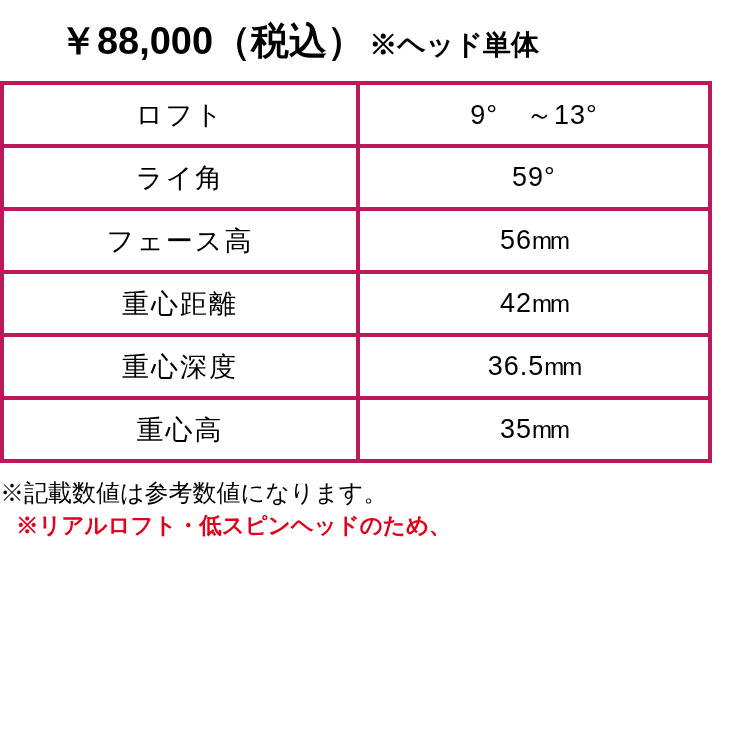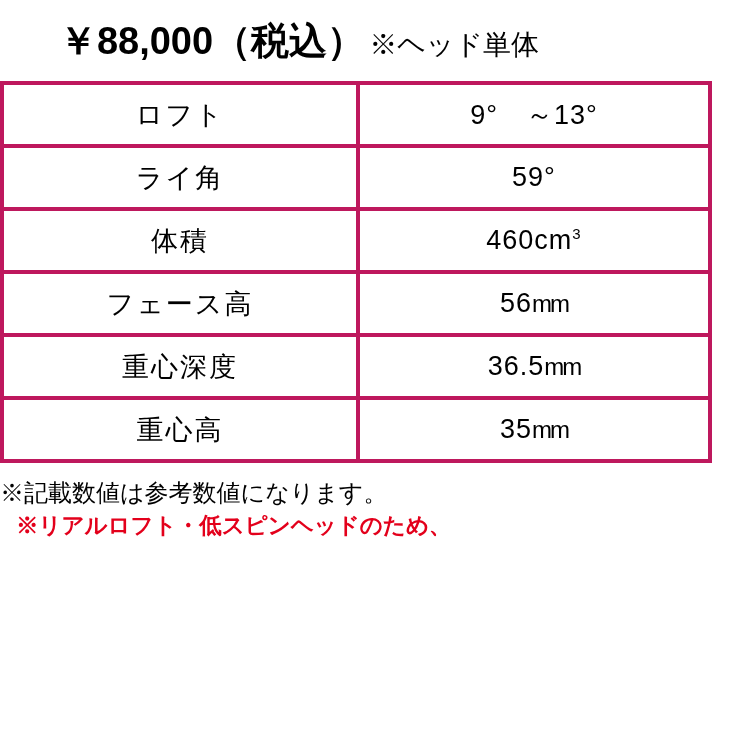--- a/index.html
+++ b/index.html
@@ -28,21 +28,21 @@
     padding-bottom: 8px;
   }
   .price {
     font-size: 38px;
     font-weight: bold;
     letter-spacing: 0px;
     white-space: nowrap;
   }
   .price-note {
     font-size: 28px;
-    font-weight: normal;
+    font-weight: bold;
     margin-left: 4px;
     white-space: nowrap;
   }
   .spec-table {
     border-collapse: collapse;
     width: 702px;
     margin: 6px auto 0 auto;
     table-layout: fixed;
   }
   .spec-table td {
@@ -105,26 +105,26 @@
     <tbody>
       <tr>
         <td class="label">ロフト</td>
         <td class="value">9°　～13°</td>
       </tr>
       <tr>
         <td class="label">ライ角</td>
         <td class="value">59°</td>
       </tr>
       <tr>
-        <td class="label">体積</td>
-        <td class="value"><span>460cm</span><span class="sup">3</span></td>
+        <td class="label">フェース高</td>
+        <td class="value"><span>56</span><span class="unit-mm">mm</span></td>
       </tr>
       <tr>
-        <td class="label">フェース高</td>
-        <td class="value"><span>56</span><span class="unit-mm">mm</span></td>
+        <td class="label">重心距離</td>
+        <td class="value"><span>42</span><span class="unit-mm">mm</span></td>
       </tr>
       <tr>
         <td class="label">重心深度</td>
         <td class="value"><span>36.5</span><span class="unit-mm">mm</span></td>
       </tr>
       <tr>
         <td class="label">重心高</td>
         <td class="value"><span>35</span><span class="unit-mm">mm</span></td>
       </tr>
     </tbody>

